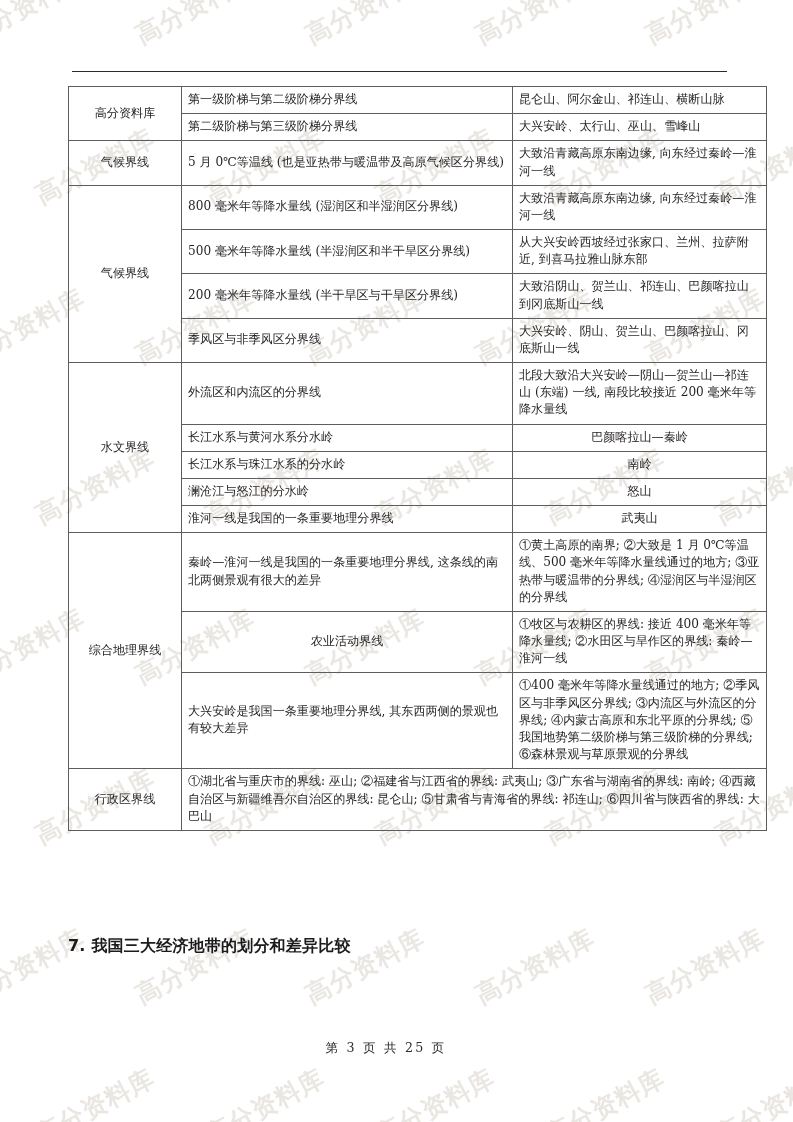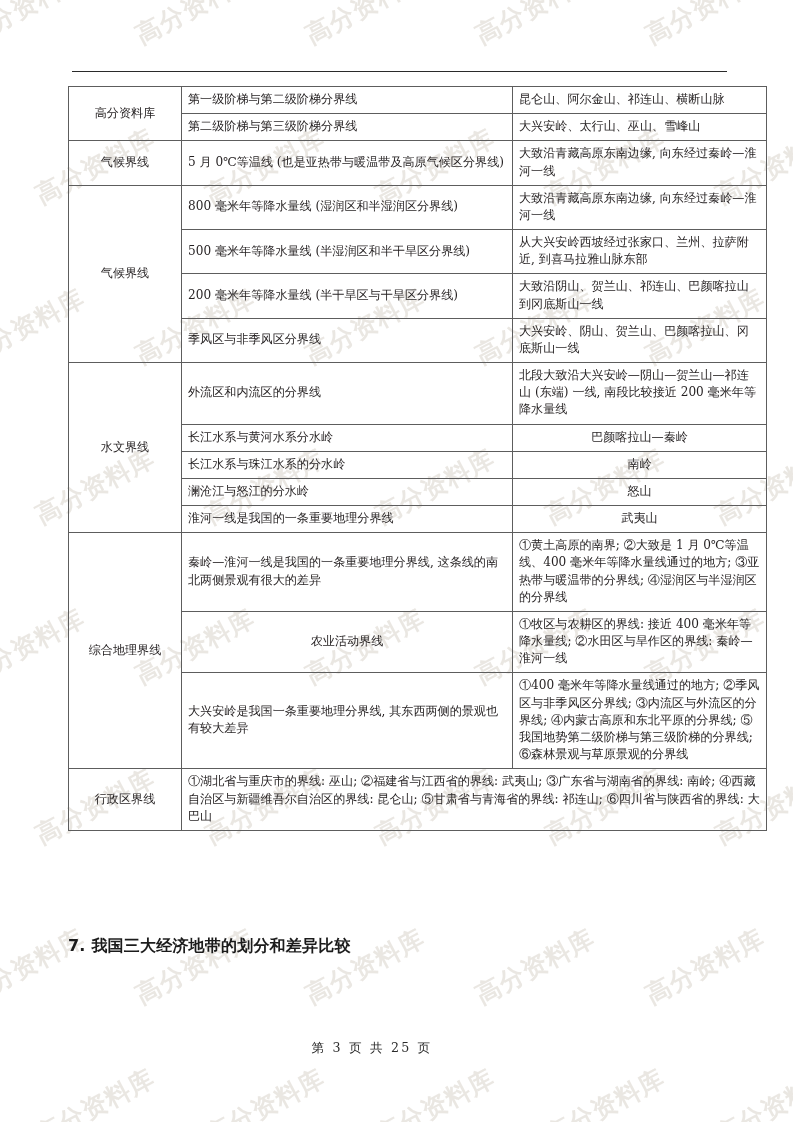--- a/index.html
+++ b/index.html
@@ -97,21 +97,21 @@
     width: 659px;
     font-size: 13.2px;
     line-height: 1.72;
     text-indent: 26px;
     text-align: justify;
     color: #1b1b1b;
   }
 
   #page-footer {
     position: absolute;
-    left: 4px;
+    left: 18px;
     top: 1040px;
     width: 736px;
     text-align: center;
     font-size: 12.6px;
     letter-spacing: 2.2px;
     color: #2b2b2b;
   }
 </style>
 </head>
 <body>
@@ -213,21 +213,21 @@
           <td class="col-desc">澜沧江与怒江的分水岭</td>
           <td class="col-val ctr">怒山</td>
         </tr>
         <tr>
           <td class="col-desc">淮河一线是我国的一条重要地理分界线</td>
           <td class="col-val ctr">武夷山</td>
         </tr>
         <tr>
           <td class="col-cat" rowspan="3">综合地理界线</td>
           <td class="col-desc">秦岭—淮河一线是我国的一条重要地理分界线, 这条线的南北两侧景观有很大的差异</td>
-          <td class="col-val">①黄土高原的南界; ②大致是 1 月 0℃等温线、400 毫米年等降水量线通过的地方; ③亚热带与暖温带的分界线; ④湿润区与半湿润区的分界线</td>
+          <td class="col-val">①黄土高原的南界; ②大致是 1 月 0℃等温线、500 毫米年等降水量线通过的地方; ③亚热带与暖温带的分界线; ④湿润区与半湿润区的分界线</td>
         </tr>
         <tr>
           <td class="col-desc ctr">农业活动界线</td>
           <td class="col-val">①牧区与农耕区的界线: 接近 400 毫米年等降水量线; ②水田区与旱作区的界线: 秦岭—淮河一线</td>
         </tr>
         <tr>
           <td class="col-desc">大兴安岭是我国一条重要地理分界线, 其东西两侧的景观也有较大差异</td>
           <td class="col-val">①400 毫米年等降水量线通过的地方; ②季风区与非季风区分界线; ③内流区与外流区的分界线; ④内蒙古高原和东北平原的分界线; ⑤我国地势第二级阶梯与第三级阶梯的分界线; ⑥森林景观与草原景观的分界线</td>
         </tr>
         <tr>

